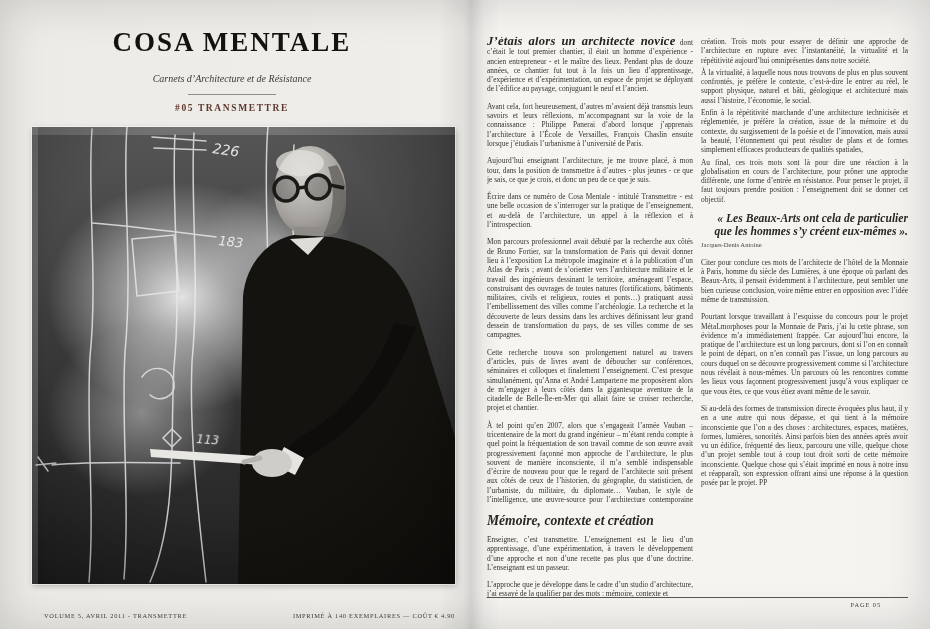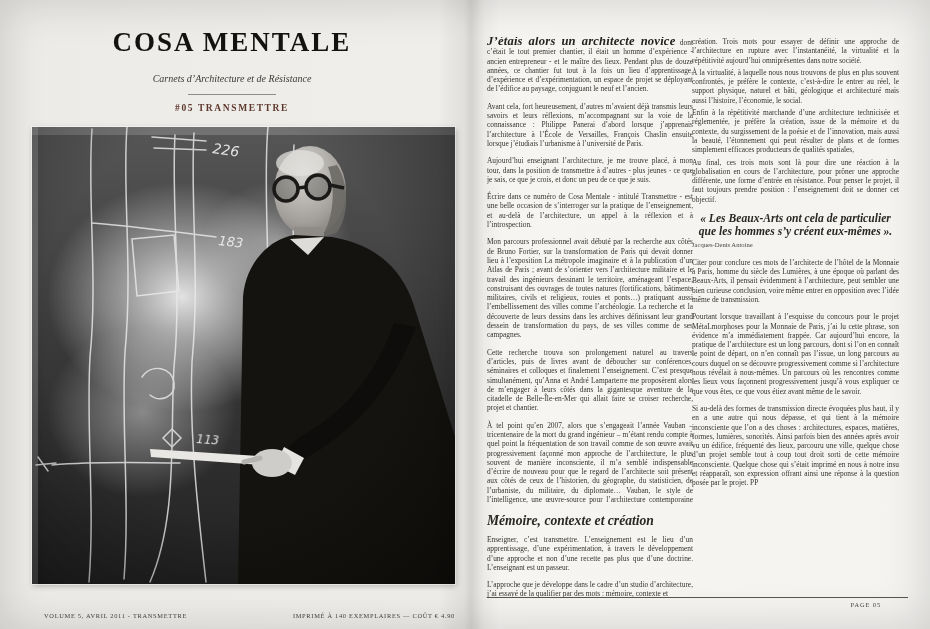--- a/index.html
+++ b/index.html
@@ -31,25 +31,25 @@
   .footer-right { left:260px; width:195px; text-align:right; }
 
   
   .page-right { position:absolute; left:470px; top:0; width:460px; height:629px; }
   .col { position:absolute; top:37px; font-size:7.4px; line-height:9.3px; text-align:justify; color:#37342e; }
   .col p { margin:0 0 8px 0; }
   .col p.tight { margin:0 0 3px 0; }
   .col1 { left:17px; width:206px; height:552px; }
   .col1-flow { height:468px; overflow:hidden; }
   .col1-bottom { position:absolute; top:476px; left:0; right:0; }
-  .col2 { left:222px; width:207px; height:556px; overflow:hidden; }
+  .col2 { left:231px; width:207px; height:556px; overflow:hidden; }
 
   .lead-in { font-size:12.6px; font-style:italic; font-weight:bold; letter-spacing:0.2px; color:#26231e; }
   .section-heading { font-size:13.6px; font-style:italic; font-weight:bold; color:#2b2823; margin:0 0 7px 0; text-align:left; line-height:15px; }
-  .pull-quote { font-size:11.6px; font-style:italic; font-weight:bold; line-height:13.2px; color:#2b2823; text-align:center; margin:5px 0 2px 0; }
+  .pull-quote { font-size:11.6px; font-style:italic; font-weight:bold; line-height:13.2px; color:#2b2823; text-align:right; margin:5px 0 2px 0; }
   .attribution { font-size:6.6px; color:#4a4741; margin:0 0 8px 0; }
 
   .page-rule { position:absolute; left:17px; top:597px; width:421px; border:none; border-top:1px solid #59564f; margin:0; }
   .page-number { position:absolute; left:17px; top:601px; width:394px; text-align:right; font-size:6.4px; letter-spacing:0.9px; color:#46433e; }
 </style>
 </head>
 <body>
 
 <div class="spread">
   <div class="gutter"></div>

